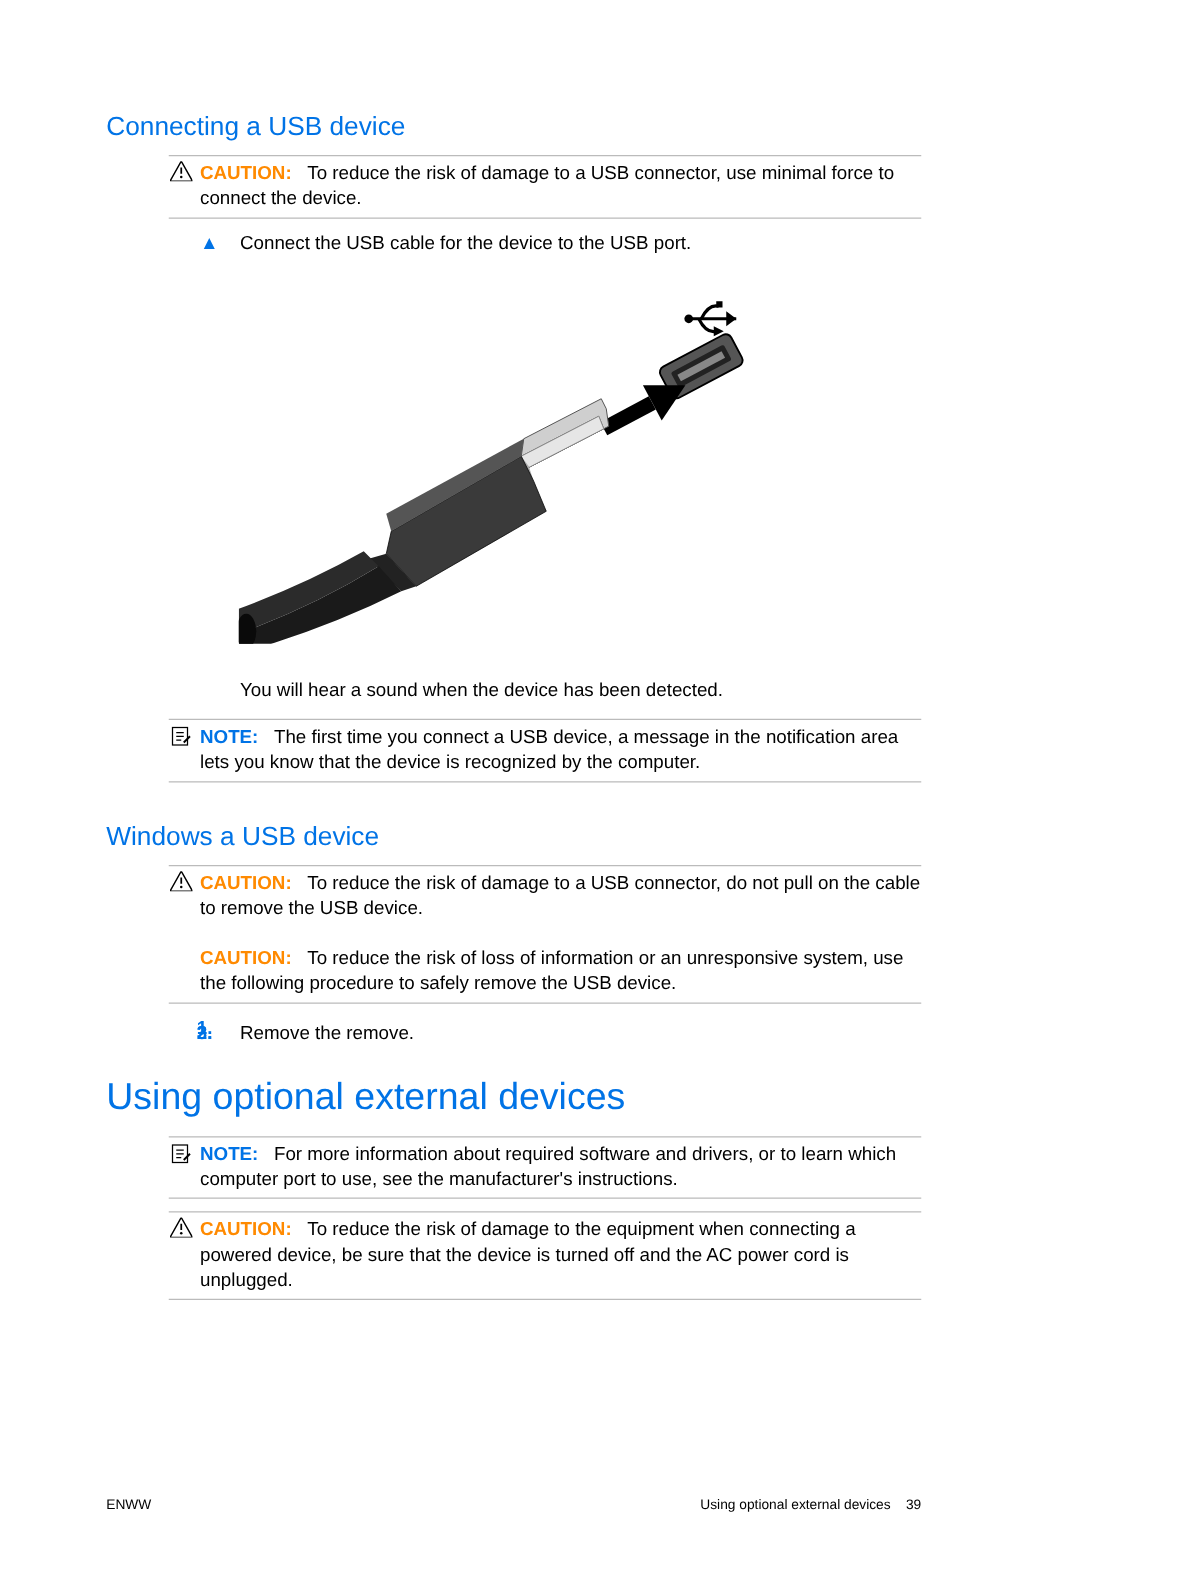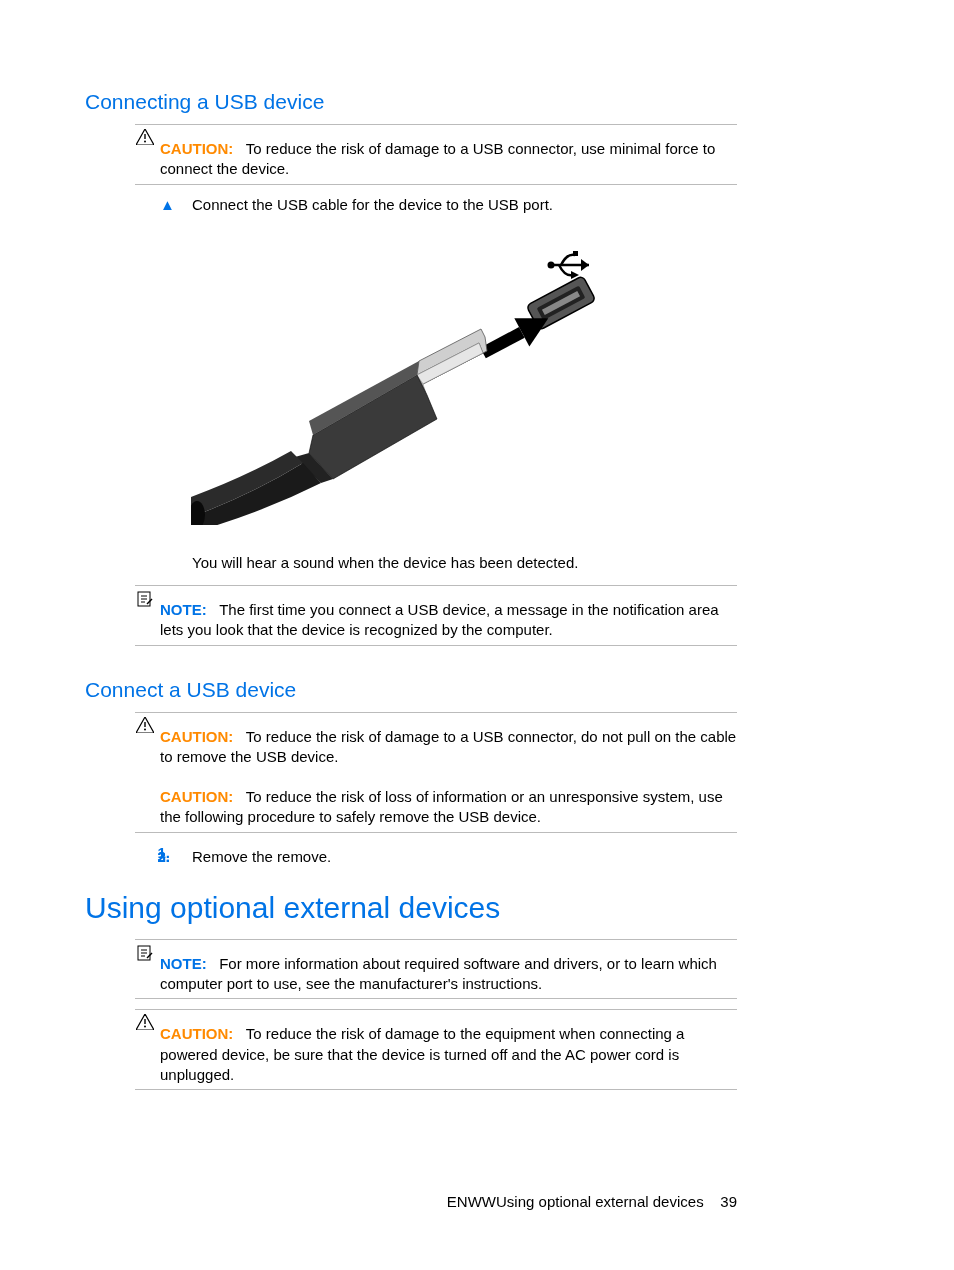--- a/index.html
+++ b/index.html
@@ -26,21 +26,21 @@
   h1 {
     color: #0073e6;
     font-size: 30px;
     font-weight: normal;
     margin: 24px 0 14px 0;
   }
   .admon {
     margin-left: 50px;
     border-top: 1px solid #bbb;
     border-bottom: 1px solid #bbb;
-    padding: 14px 0 4px 25px;
+    padding: 4px 0 4px 25px;
     position: relative;
     line-height: 1.35;
     margin-bottom: 10px;
   }
   .admon .icon {
     position: absolute;
     left: 0;
     top: 4px;
     width: 20px;
     text-align: center;
@@ -98,23 +98,23 @@
     color: #0073e6;
     font-weight: bold;
     width: 20px;
     text-align: right;
   }
   .footer {
     position: absolute;
     bottom: 60px;
     left: 85px;
     right: 85px;
-    font-size: 15px;
+    font-size: 11px;
     display: flex;
-    justify-content: flex-end;
+    justify-content: space-between;
   }
   .gap { height: 22px; }
 </style>
 </head>
 <body>
 
 <div class="page">
 
   <h2>Connecting a USB device</h2>
 
@@ -183,26 +183,26 @@
     <span class="icon">
       <svg width="18" height="18" viewBox="0 0 18 18">
           <rect x="2" y="2" width="12" height="14" fill="none" stroke="#000" stroke-width="1"></rect>
           <line x1="5" y1="6" x2="11" y2="6" stroke="#000"></line>
           <line x1="5" y1="9" x2="11" y2="9" stroke="#000"></line>
           <line x1="5" y1="12" x2="9" y2="12" stroke="#000"></line>
           <path d="M11 14 L16 9" stroke="#000" stroke-width="1.5"></path>
         </svg>
     </span>
     <span class="label">NOTE:</span>
-    &nbsp;&nbsp;<span>The first time you connect a USB device, a message in the notification area lets you look that the device is recognized by the computer.</span>
+    &nbsp;&nbsp;<span>The first time you connect a USB device, a message in the notification area lets you know that the device is recognized by the computer.</span>
   </div>
 
   <div class="gap"></div>
 
-  <h2>Connect a USB device</h2>
+  <h2>Windows a USB device</h2>
 
   <div class="admon caution" style="border-bottom:none;padding-bottom:8px;">
     <span class="icon">
       <svg width="18" height="16" viewBox="0 0 18 16">
           <path d="M9 0 L18 16 L0 16 Z" fill="none" stroke="#000" stroke-width="1.2"></path>
           <line x1="9" y1="5" x2="9" y2="10" stroke="#000" stroke-width="1.4"></line>
           <circle cx="9" cy="12.5" r="1" fill="#000"></circle>
         </svg>
     </span>
     <span class="label">CAUTION:</span>

